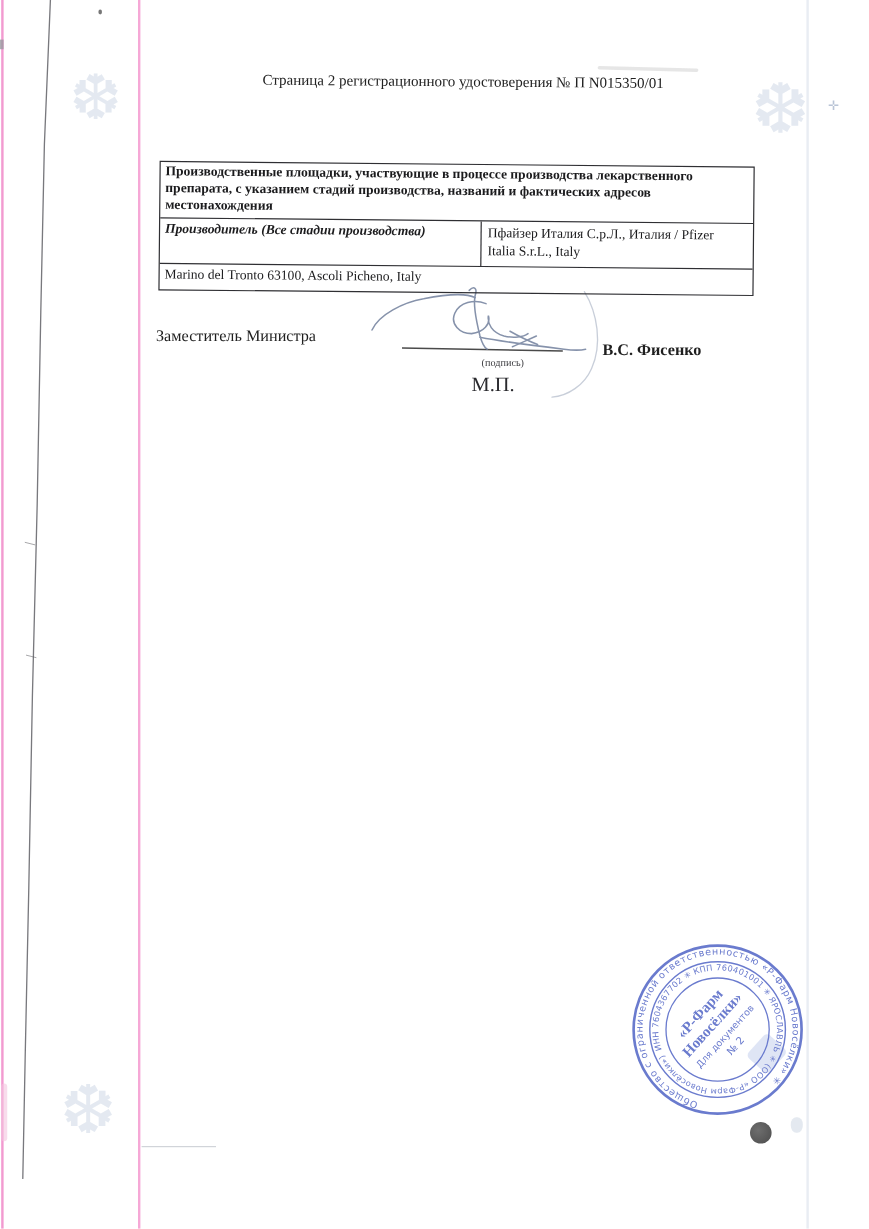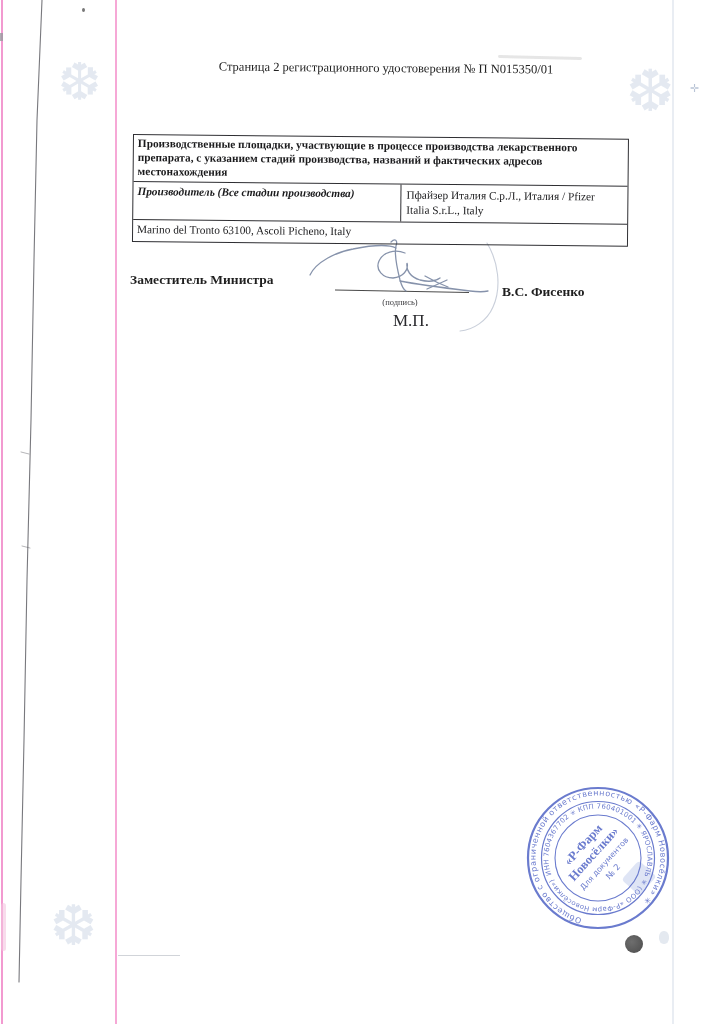--- a/index.html
+++ b/index.html
@@ -35,23 +35,23 @@
   
   .page-header{left:150px;top:61px;width:472px;text-align:center;font-size:12.5px;color:#222;transform:rotate(0.5deg);}
 
   .reg-table{left:133px;top:134px;width:494px;border:1.6px solid #2f2f33;font-size:11.3px;line-height:1.22;color:#1b1b1d;transform:rotate(0.55deg);transform-origin:left top;background:transparent;}
   .t-header{font-weight:bold;padding:2px 4px 3px 4px;border-bottom:1.6px solid #2f2f33;}
   .t-row2{display:flex;border-bottom:1.6px solid #2f2f33;}
   .t-producer{width:268px;box-sizing:border-box;border-right:1.6px solid #2f2f33;font-weight:bold;font-style:italic;padding:3px 4px 5px 4px;}
   .t-value{flex:1;padding:3px 22px 5px 5px;line-height:1.27;}
   .t-address{padding:3px 4px 4px 4px;}
 
-  .sig-title{left:130px;top:272px;font-size:13.5px;font-weight:bold;text-align:center;}
+  .sig-title{left:130px;top:272px;font-size:13.5px;font-weight:normal;text-align:center;}
   .sig-name{left:502px;top:284px;font-size:13.5px;font-weight:bold;}
-  .sig-caption{left:357px;top:297px;width:86px;text-align:center;font-size:8.5px;color:#38383c;}
+  .sig-caption{left:376px;top:297px;width:86px;text-align:center;font-size:8.5px;color:#38383c;}
   .sig-mp{left:393px;top:311px;font-size:17px;color:#2a2a2e;}
 
   .stamp-wrap{left:518px;top:778px;width:160px;height:160px;filter:blur(0.3px);opacity:.95;}
   .stamp-wrap text{font-family:"DejaVu Sans",sans-serif;}
   .stamp-center-name{font-family:"Liberation Serif","DejaVu Serif",serif !important;font-weight:bold;}
 </style>
 </head>
 <body>
 
 <div class="abs pink-line-outer"></div>

